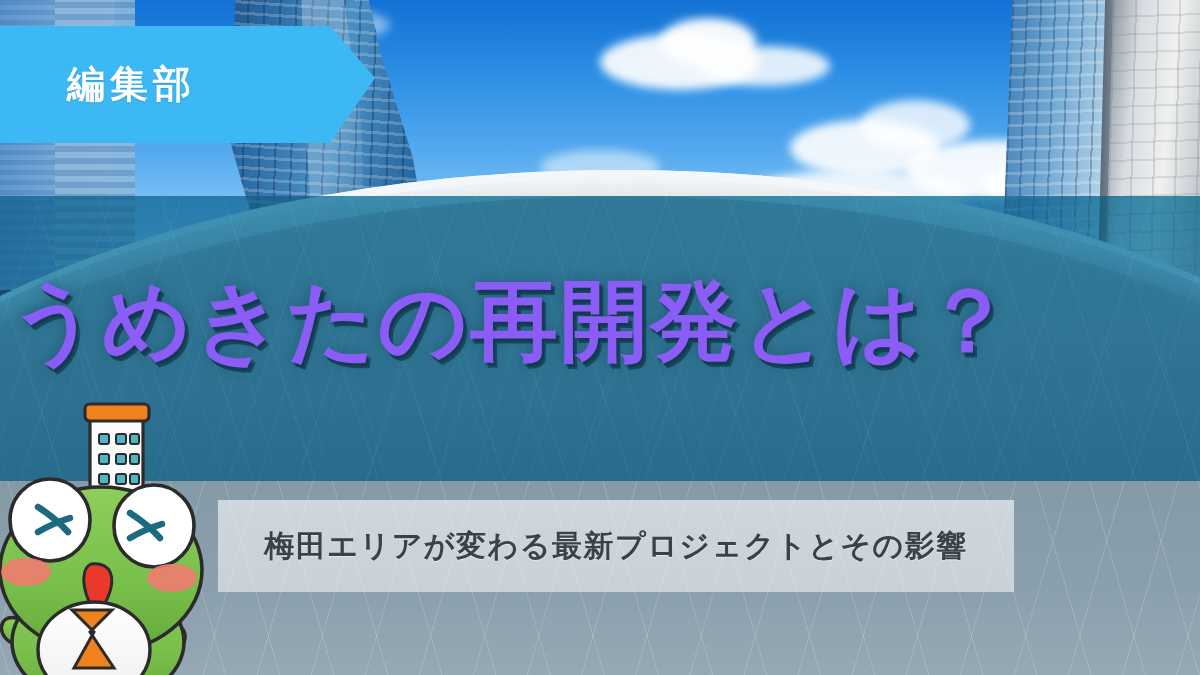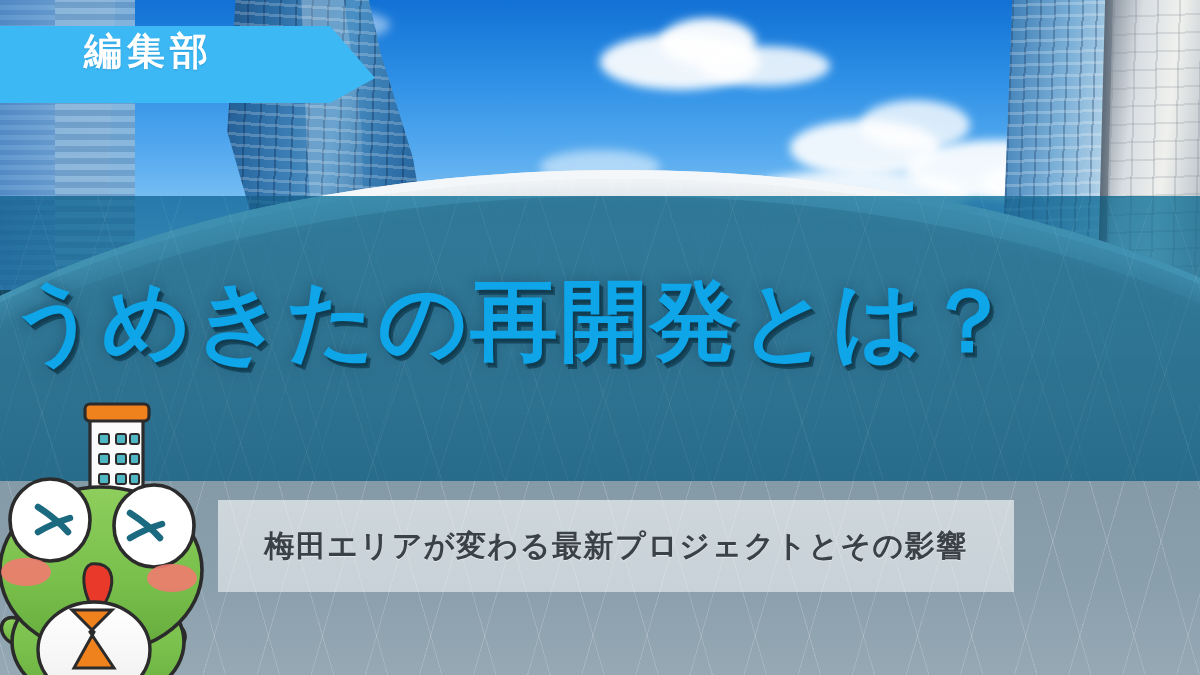--- a/index.html
+++ b/index.html
@@ -156,38 +156,38 @@
   .band-facet{
     position:absolute; left:0; top:196px; width:1200px; height:285px;
     background:
       repeating-linear-gradient(72deg, rgba(255,255,255,.055) 0 1px, rgba(255,255,255,0) 1px 60px),
       repeating-linear-gradient(-72deg, rgba(255,255,255,.05) 0 1px, rgba(255,255,255,0) 1px 66px);
     pointer-events:none;
   }
 
   
   .ribbon{
-    position:absolute; left:0; top:26px; height:77px; width:375px;
-    display:flex; 
-    padding-left:84px;
+    position:absolute; left:0; top:26px; height:117px; width:375px;
+    display:flex; align-items:center;
+    padding-left:67px;
     background:#3cb9f5;
     clip-path:polygon(0 0, 330px 0, 375px 52px, 330px 100%, 0 100%);
     z-index:8;
   }
   .ribbon-text{
     color:#ffffff; font-size:38px; font-weight:700; letter-spacing:5px;
     text-shadow:0 1px 2px rgba(0,60,110,.20);
     white-space:nowrap;
   }
 
   
   .title{
     position:absolute; left:0; top:272px; width:1024px;
     text-align:center; z-index:9;
-    color:#0ea5e9;
+    color:#8b5cf6;
     font-size:88px; font-weight:700; line-height:1.12;
     letter-spacing:2px;
     white-space:nowrap;
     text-shadow:
        4px 5px 0 rgba(12,48,66,.62),
        2px 3px 0 rgba(12,48,66,.45),
        0 0 14px rgba(8,40,58,.35);
   }
 
   

